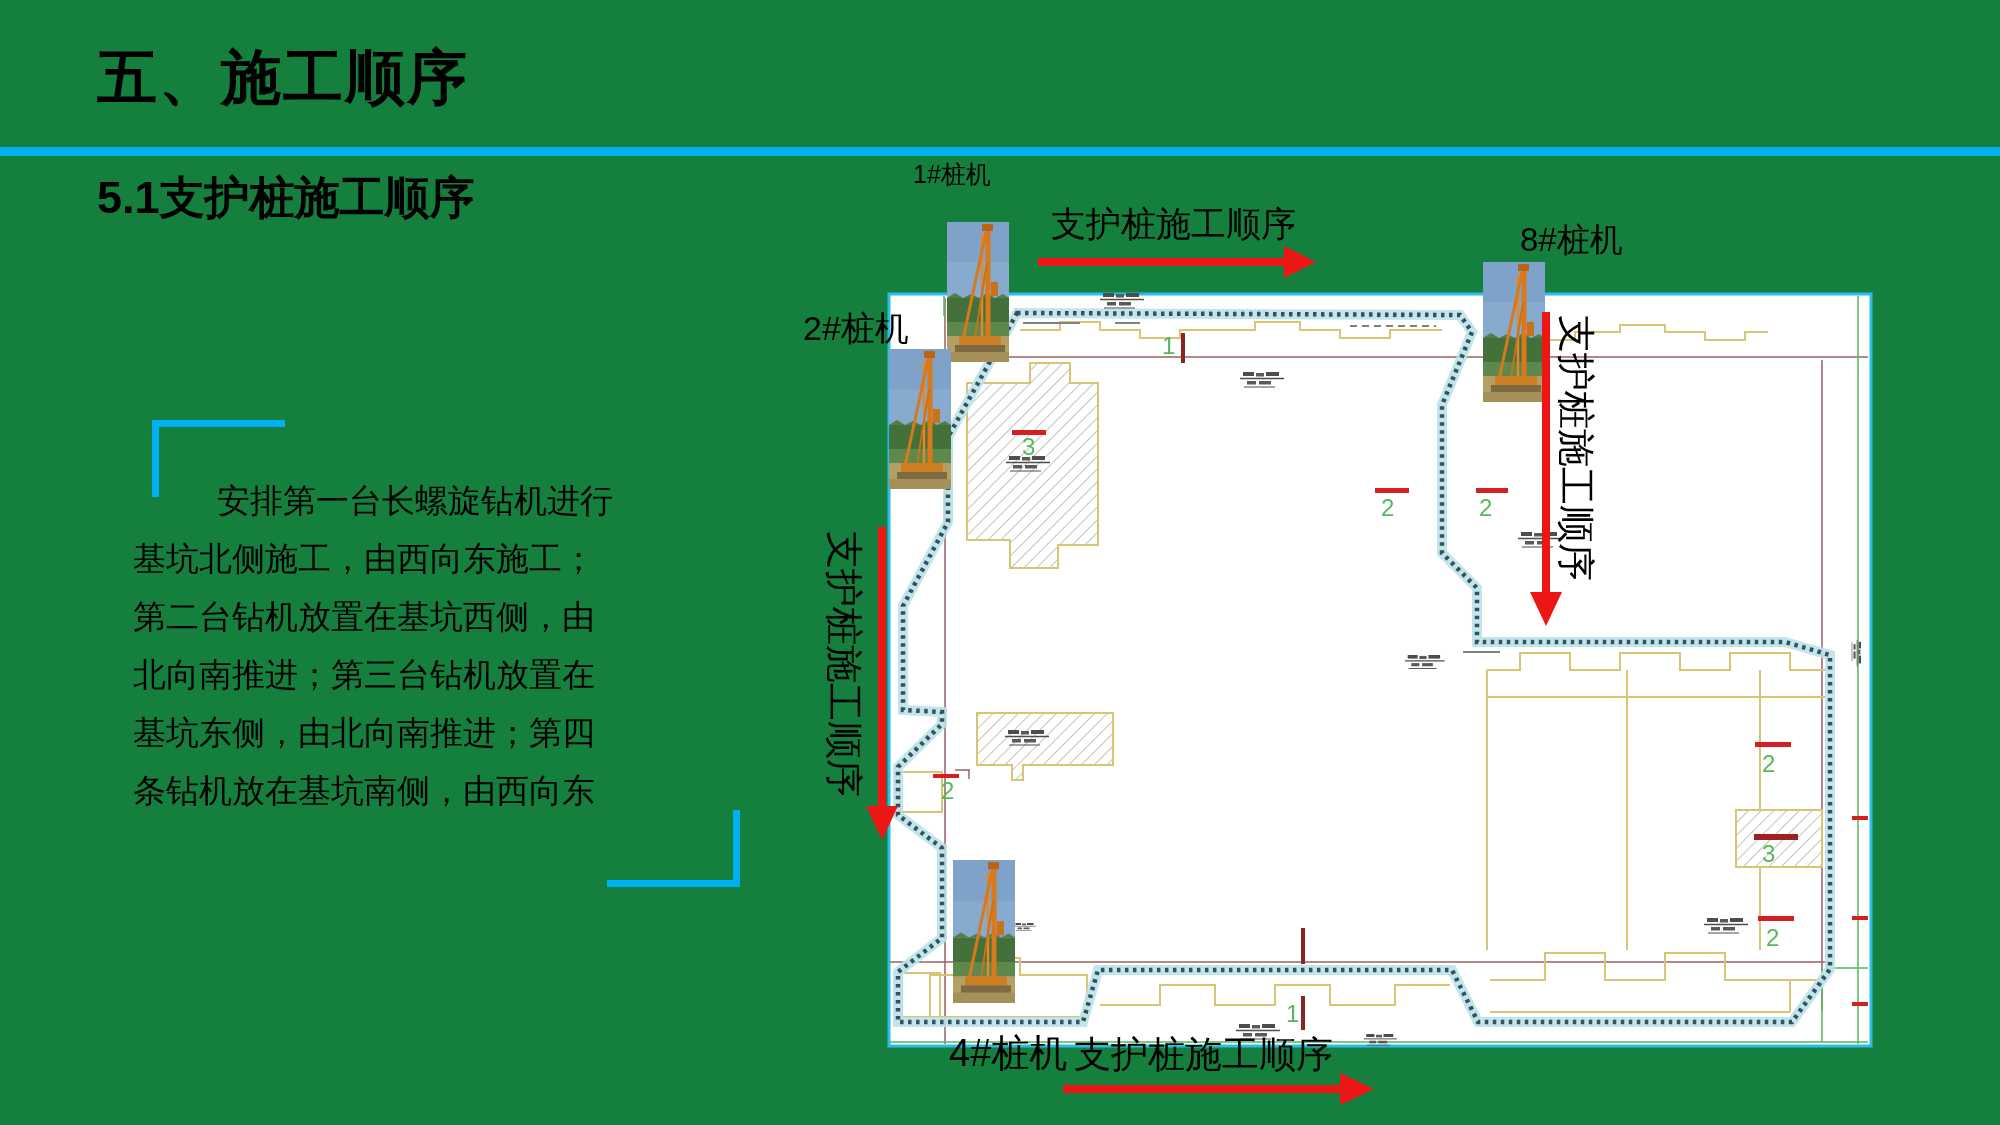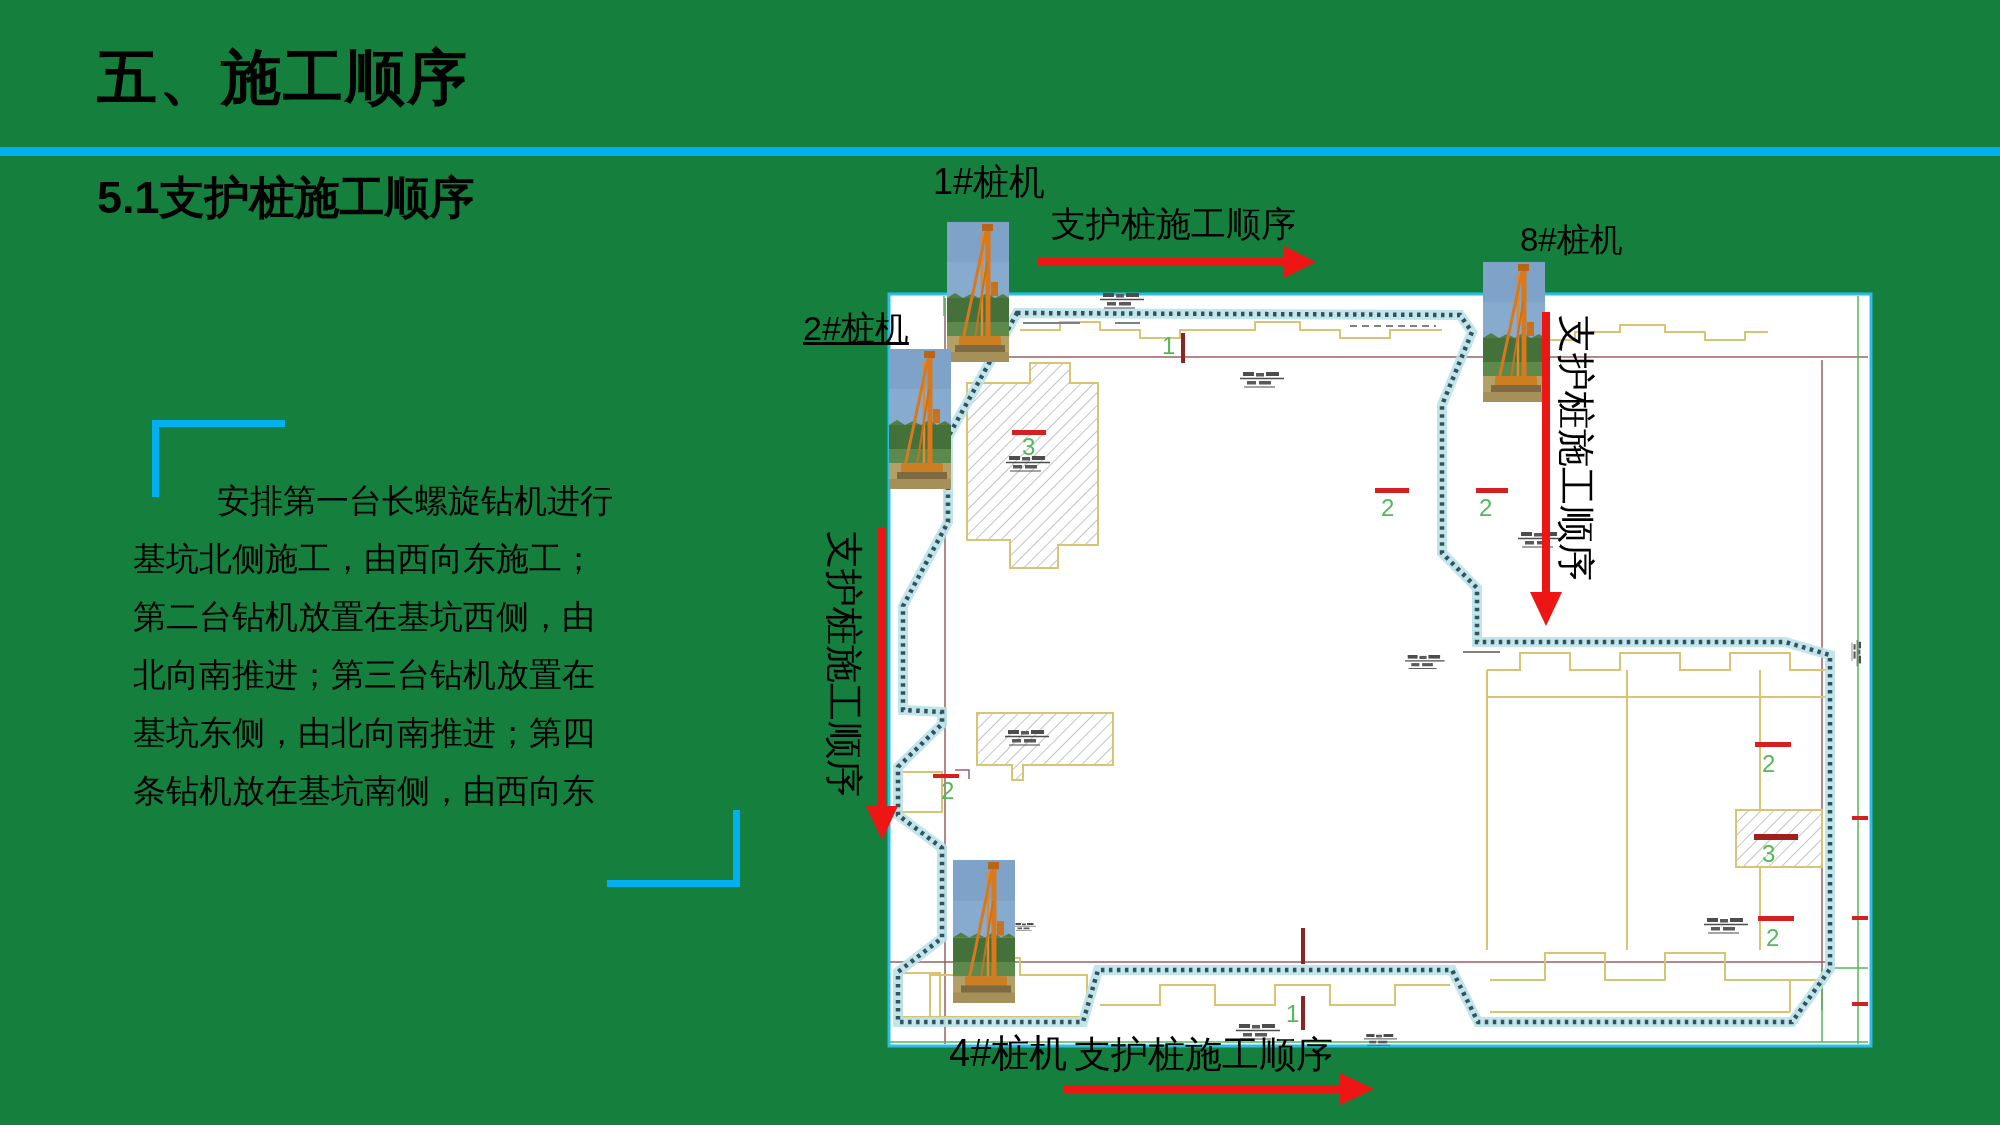--- a/index.html
+++ b/index.html
@@ -12,22 +12,22 @@
   .accent-bar { left:0; top:147px; width:2000px; height:9px; background:#00b0f0; }
   .subtitle { left:97px; top:168px; font-size:45px; font-weight:700; white-space:nowrap; }
   .body-text { left:133px; top:472px; width:500px; font-size:33px; line-height:58px; }
   .body-text .line { white-space:nowrap; }
   .body-text .indent { padding-left:64px;text-align:center; }
   .bracket-tl { left:152px; top:420px; width:126px; height:70px;
     border-top:7px solid #00b0f0; border-left:7px solid #00b0f0; }
   .bracket-br { left:607px; top:810px; width:126px; height:70px;
     border-bottom:7px solid #00b0f0; border-right:7px solid #00b0f0; }
   .lbl { white-space:nowrap; font-weight:400; }
-  .lbl-m1 { left:913px; top:158px; font-size:36px;margin-left:20px; }
-  .lbl-m2 { left:803px; top:306px; font-size:34px;text-decoration:underline; }
+  .lbl-m1 { left:913px; top:158px; font-size:25px; }
+  .lbl-m2 { left:803px; top:306px; font-size:34px; }
   .lbl-m3 { left:1520px; top:218px; font-size:33px; }
   .lbl-m4 { left:921px; top:1028px; font-size:38px;margin-left:28px; }
   .seq-top    { left:1051px; top:201px; font-size:35px; }
   .seq-bottom { left:1074px; top:1030px; font-size:37px; }
   .vlabel { transform-origin:0 0; transform:rotate(90deg); white-space:nowrap; font-size:38px; }
   .seq-left  { left:869px;  top:531px; }
   .seq-right { left:1601px; top:315px; }
   svg.plan { position:absolute; left:0; top:0; }
   .gnum { font-size:24px; fill:#55b85a; font-family:"Liberation Sans", sans-serif; }
 </style>

